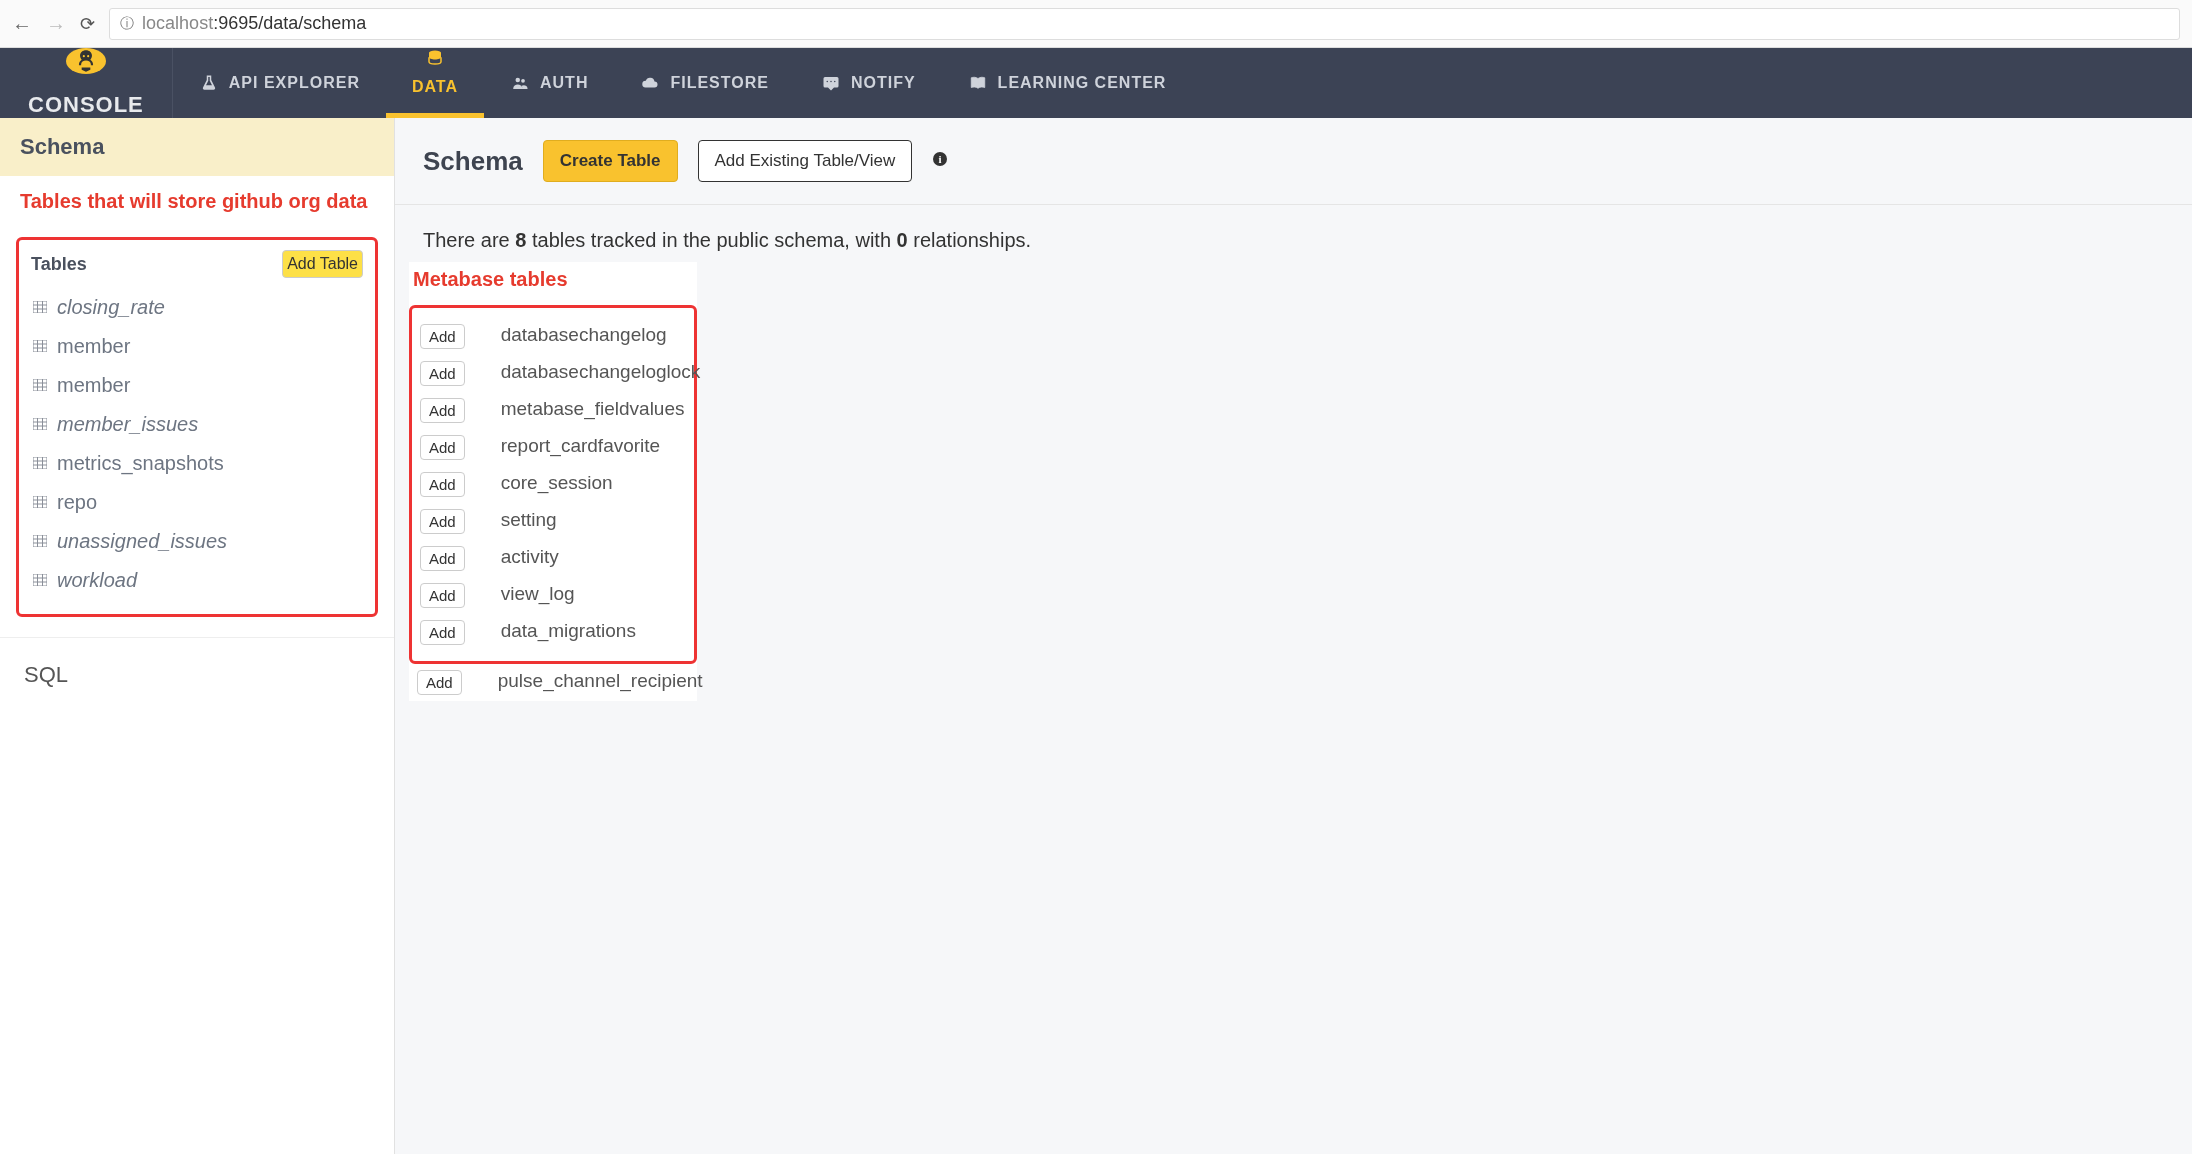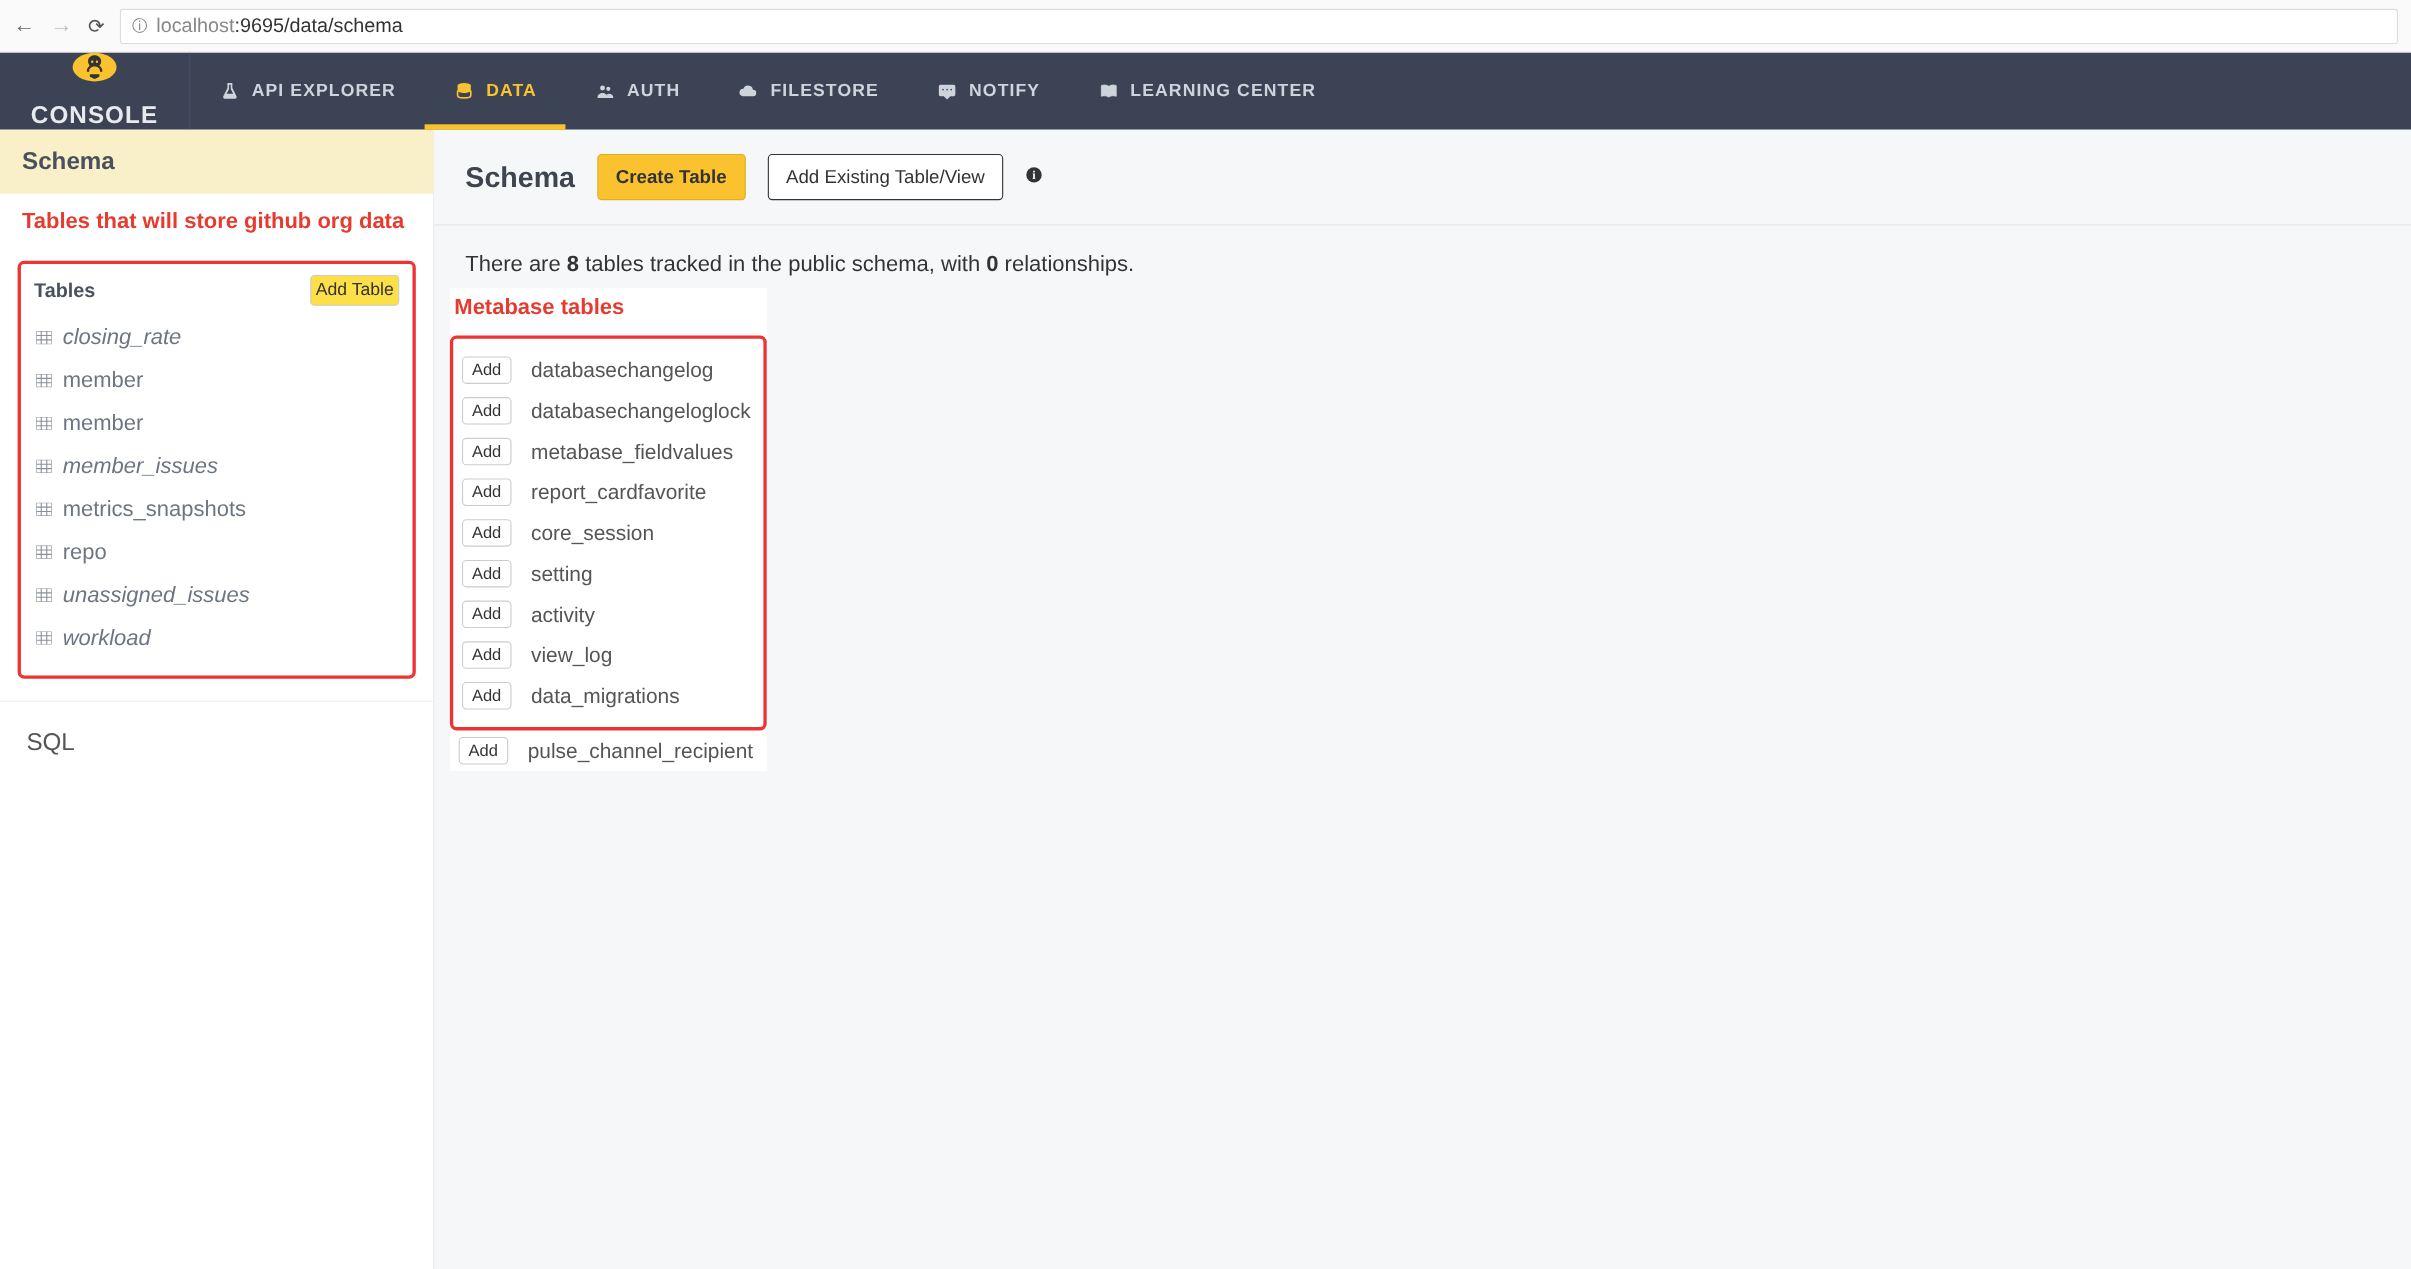--- a/index.html
+++ b/index.html
@@ -16,21 +16,21 @@
 .url-host { color: #888; }
 
 
 .top-nav { height: 70px; background: #3c4355; display: flex; align-items: stretch; }
 .brand { display: flex; align-items: center; gap: 18px; padding: 0 28px; border-right: 1px solid #4a5163; flex-direction: column; }
 .brand-logo { width: 40px; height: 40px; border-radius: 50%; background: #f9c22e; display: flex; align-items: center; justify-content: center; }
 .brand-logo svg { width: 26px; height: 26px; }
 .brand-text { color: #e8eaed; font-weight: 700; letter-spacing: 1px; font-size: 22px; }
 .nav-items { display: flex; align-items: stretch; }
 .nav-item { display: flex; align-items: center; gap: 10px; padding: 0 26px; color: #cfd3db; font-weight: 700; font-size: 16px; letter-spacing: 1px; cursor: pointer; position: relative; }
-.nav-item.active { color: #f9c22e; }
+.nav-item.active { color: #f9c22e; flex-direction: column; }
 .nav-item.active::after { content: ""; position: absolute; left: 0; right: 0; bottom: 0; height: 5px; background: #f9c22e; }
 .nav-icon { width: 20px; height: 20px; display: inline-flex; align-items: center; justify-content: center; }
 
 
 .app { display: flex; min-height: calc(100vh - 118px); }
 .sidebar { width: 395px; border-right: 1px solid #e1e1e1; background: #fff; }
 .sidebar-header { background: #f9efc9; padding: 16px 20px; font-size: 22px; font-weight: 700; color: #4a515e; }
 .annot1 { color: #e63b2e; font-weight: 700; font-size: 20px; padding: 14px 20px 8px; }
 
 .tables-box { margin: 16px 16px 0 16px; border: 3px solid #e33; border-radius: 6px; padding: 10px 12px 14px; }
@@ -51,21 +51,21 @@
 .btn-primary { background: #f9c22e; border: 1px solid #e0ad1f; color: #333; font-weight: 600; padding: 10px 16px; border-radius: 4px; font-size: 17px; cursor: pointer; }
 .btn-outline { background: #fff; border: 1px solid #333; color: #333; padding: 10px 16px; border-radius: 4px; font-size: 17px; cursor: pointer; }
 .info-icon { color: #333; font-size: 17px; cursor: pointer; }
 
 .status-line { padding: 24px 28px 10px; font-size: 20px; color: #333; }
 .status-line b { font-weight: 700; }
 
 .metabase-block { margin: 0 0 0 14px; width: 288px; background: #fff; }
 .metabase-title { color: #e63b2e; font-weight: 700; font-size: 20px; padding: 6px 4px 14px; }
 .metabase-box { border: 3px solid #e33; border-radius: 6px; padding: 10px 8px; }
-.mb-row, .mb-row-plain { display: flex; align-items: flex-end; gap: 18px; padding: 6px 0; }
+.mb-row, .mb-row-plain { display: flex; align-items: flex-start; gap: 36px; padding: 6px 0; }
 .add-btn { background: #fff; border: 1px solid #ccc; border-radius: 4px; padding: 3px 8px; font-size: 15px; color: #333; cursor: pointer; }
 .mb-name { color: #555; font-size: 19px; }
 .mb-row-plain { padding-left: 8px; }
 
 svg { fill: currentColor; }
 </style>
 </head>
 <body>
 
 <div class="browser-bar">

